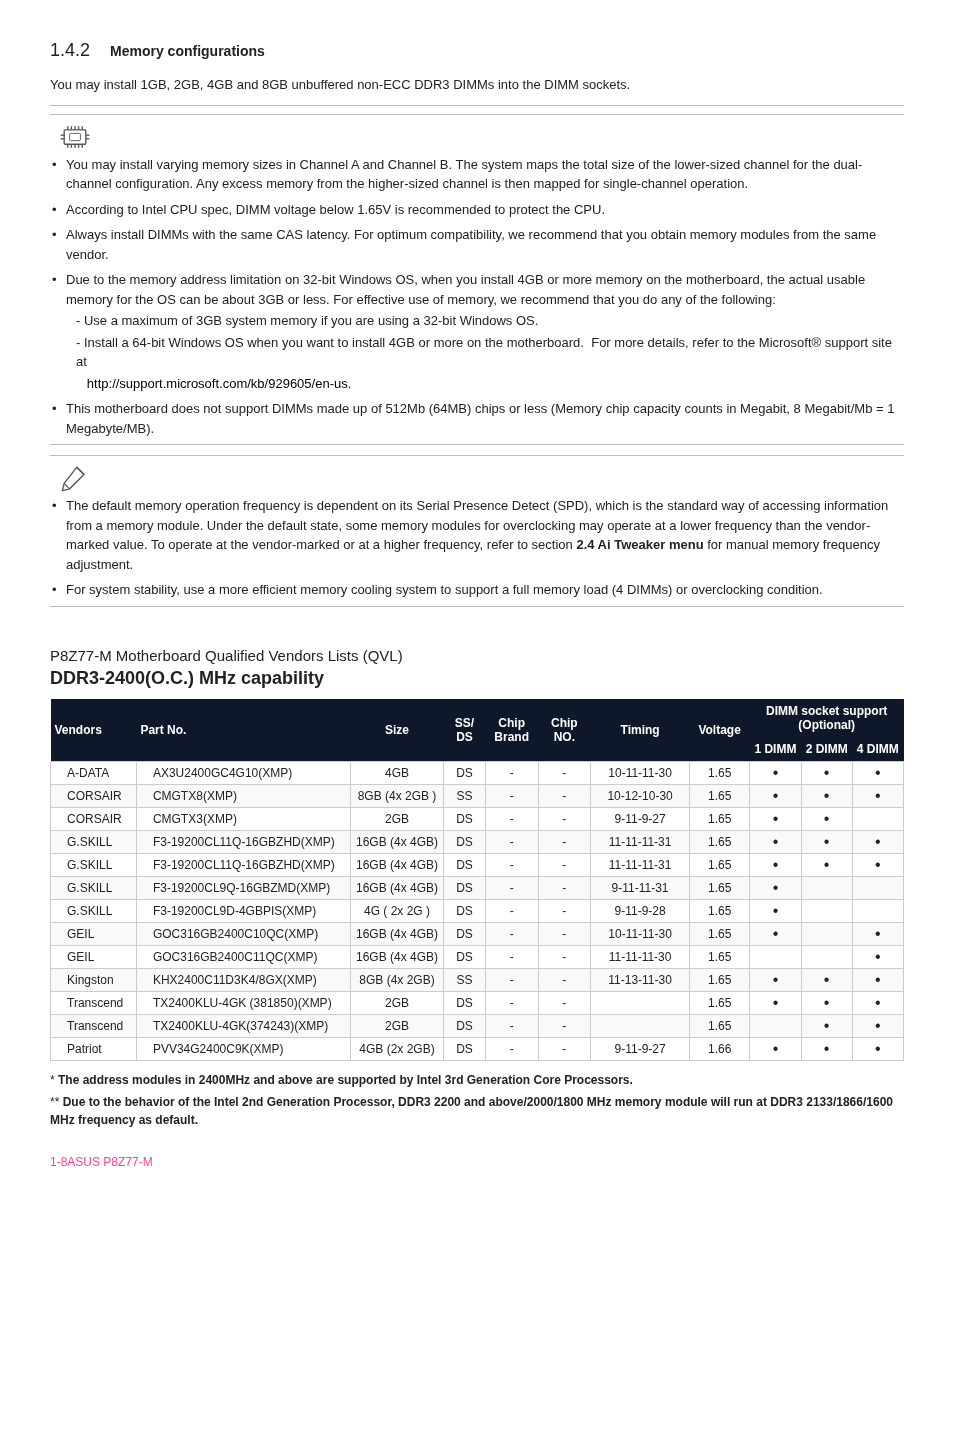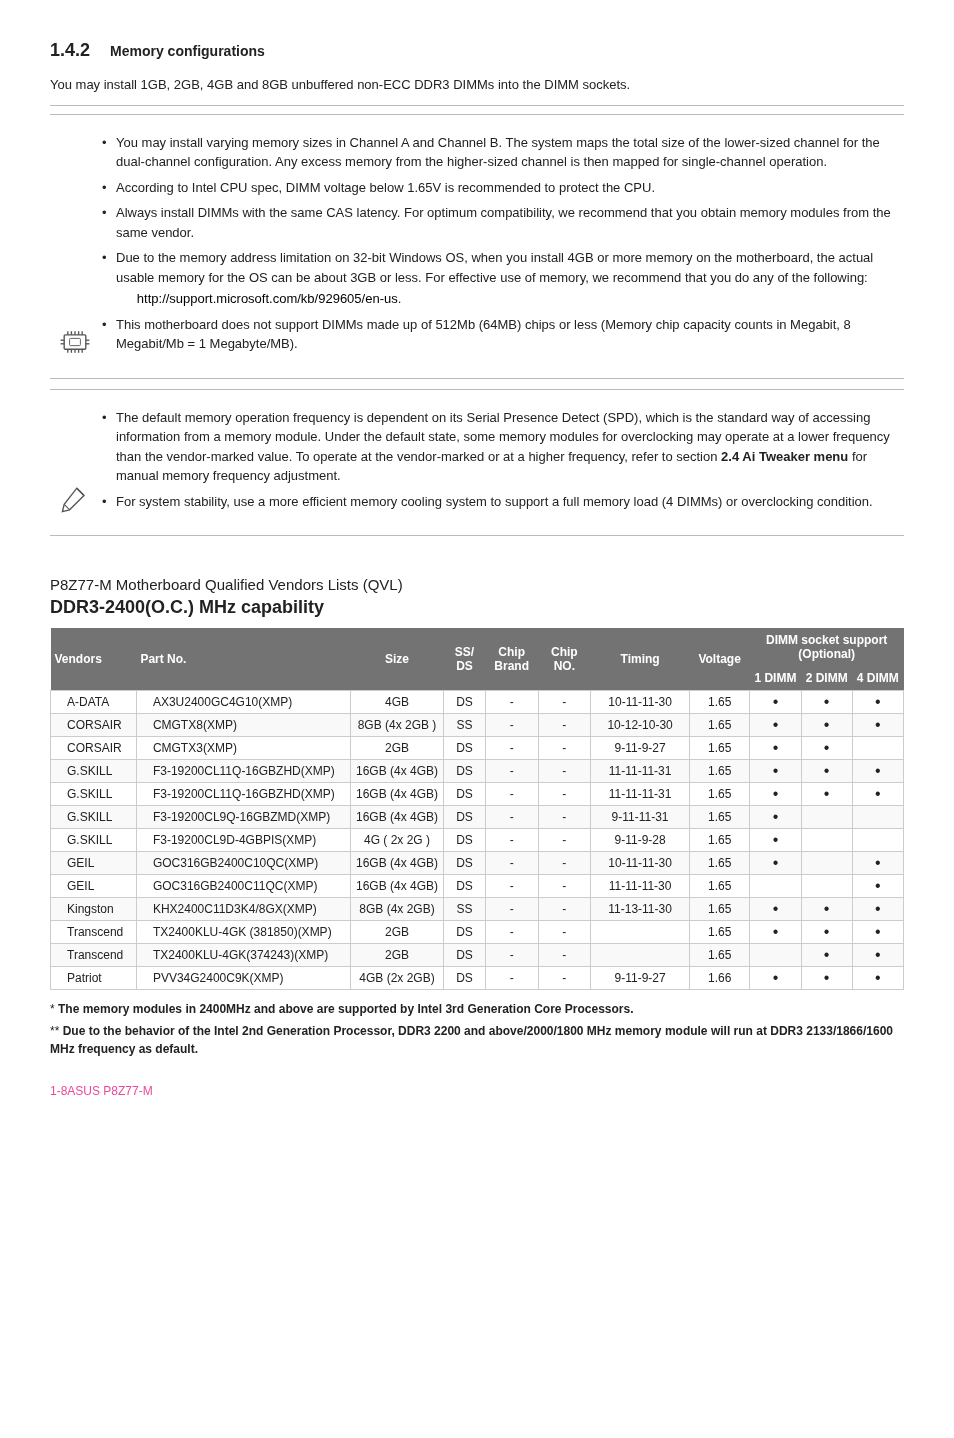--- a/index.html
+++ b/index.html
@@ -11,40 +11,41 @@
       padding: 40px 50px;
       width: 954px;
     }
     h2.section-title {
       font-size: 14px;
       font-weight: bold;
       margin-bottom: 10px;
     }
     .section-number {
       font-size: 18px;
-      font-weight: bold;
+      font-weight: normal;
       margin-right: 20px;
     }
     .intro-text {
       font-size: 13px;
       margin-bottom: 10px;
       line-height: 1.5;
     }
     hr.divider {
       border: none;
       border-top: 1px solid #bbb;
       margin: 8px 0;
     }
     .notice-box {
       display: flex;
-      align-items: flex-end;
-      padding: 18px 0;
+      align-items: flex-start;
+      padding: 0 0;
       border-top: 1px solid #bbb;
       border-bottom: 1px solid #bbb;
       margin-bottom: 4px;
+      flex-direction: column;
     }
     .notice-icon {
       width: 50px;
       min-width: 50px;
       display: flex;
       align-items: flex-start;
       justify-content: center;
       padding-top: 4px;
     }
     .notice-icon svg {
@@ -95,21 +96,21 @@
     }
 
     
     table.qvl-table {
       width: 100%;
       border-collapse: collapse;
       font-size: 12px;
       margin-bottom: 10px;
     }
     table.qvl-table th {
-      background: #737373;
+      background: #0f172a;
       color: #fff;
       text-align: center;
       padding: 5px 4px;
       font-size: 12px;
       font-weight: bold;
       vertical-align: middle;
     }
     table.qvl-table th.left-align {
       text-align: left;
     }
@@ -180,20 +181,22 @@
       <line x1="32" y1="22" x2="36" y2="22" stroke="#555" stroke-width="1.5"></line>
       <rect x="14" y="16" width="12" height="8" rx="1" stroke="#555" stroke-width="1" fill="none"></rect>
     </svg>
   </div>
   <div class="notice-content">
     <ul>
       <li>You may install varying memory sizes in Channel A and Channel B. The system maps the total size of the lower-sized channel for the dual-channel configuration. Any excess memory from the higher-sized channel is then mapped for single-channel operation.</li>
       <li>According to Intel CPU spec, DIMM voltage below 1.65V is recommended to protect the CPU.</li>
       <li>Always install DIMMs with the same CAS latency. For optimum compatibility, we recommend that you obtain memory modules from the same vendor.</li>
       <li>Due to the memory address limitation on 32-bit Windows OS, when you install 4GB or more memory on the motherboard, the actual usable memory for the OS can be about 3GB or less. For effective use of memory, we recommend that you do any of the following:
+        <span class="sub-item">- Use a maximum of 3GB system memory if you are using a 32-bit Windows OS.</span>
+        <span class="sub-item">- Install a 64-bit Windows OS when you want to install 4GB or more on the motherboard.&nbsp; For more details, refer to the Microsoft® support site at</span>
         <span class="sub-item">&nbsp;&nbsp;&nbsp;<a href="#">http://support.microsoft.com/kb/929605/en-us</a>.</span>
       </li>
       <li>This motherboard does not support DIMMs made up of 512Mb (64MB) chips or less (Memory chip capacity counts in Megabit, 8 Megabit/Mb = 1 Megabyte/MB).</li>
     </ul>
   </div>
 </div>
 
 <div style="height:6px;"></div>
 
 <div class="notice-box">
@@ -402,19 +405,19 @@
       <td>-</td>
       <td>9-11-9-27</td>
       <td>1.66</td>
       <td><span class="dot">•</span></td>
       <td><span class="dot">•</span></td>
       <td><span class="dot">•</span></td>
     </tr>
     </tbody>
 </table>
 
-<p class="footnote"><span>* </span><strong>The memory modules in 2400MHz and above are supported by Intel 3rd Generation Core Processors.</strong></p>
+<p class="footnote"><span>* </span><strong>The address modules in 2400MHz and above are supported by Intel 3rd Generation Core Processors.</strong></p>
 <p class="footnote"><span>** </span><strong>Due to the behavior of the Intel 2nd Generation Processor, DDR3 2200 and above/2000/1800 MHz memory module will run at DDR3 2133/1866/1600 MHz frequency as default.</strong></p>
 
 <div class="page-footer">
   <span>1-8</span>
   <span>ASUS P8Z77-M</span>
 </div>
 
 </body></html>

